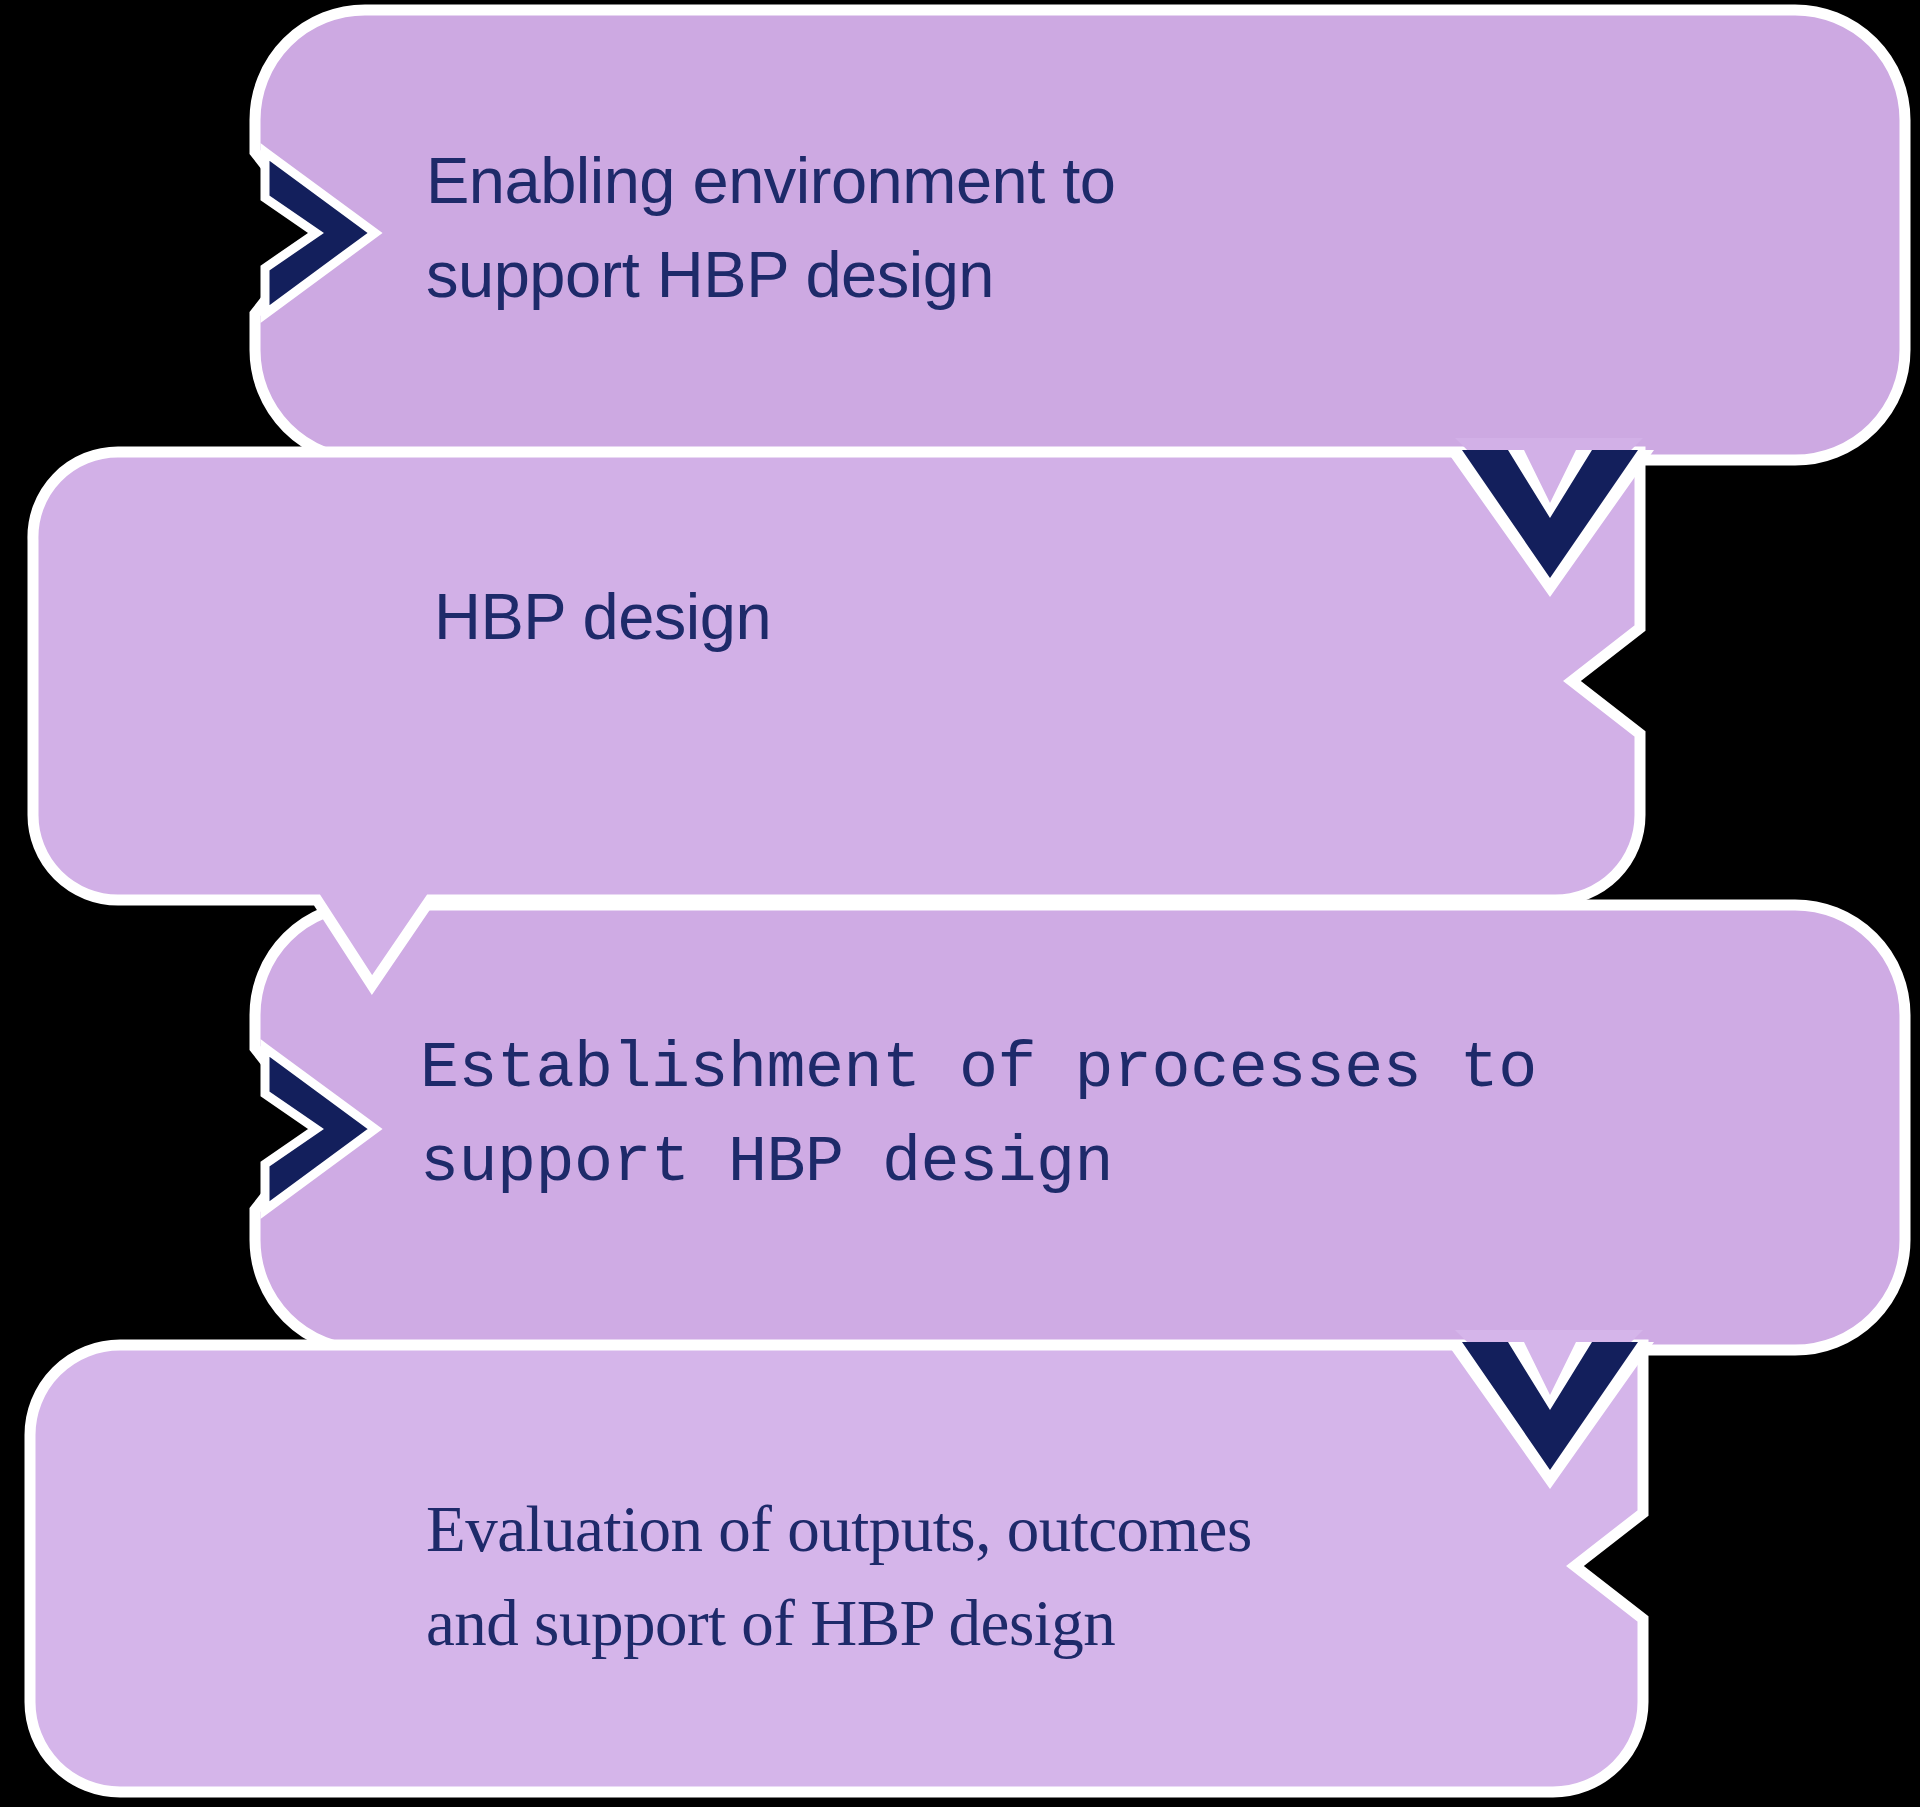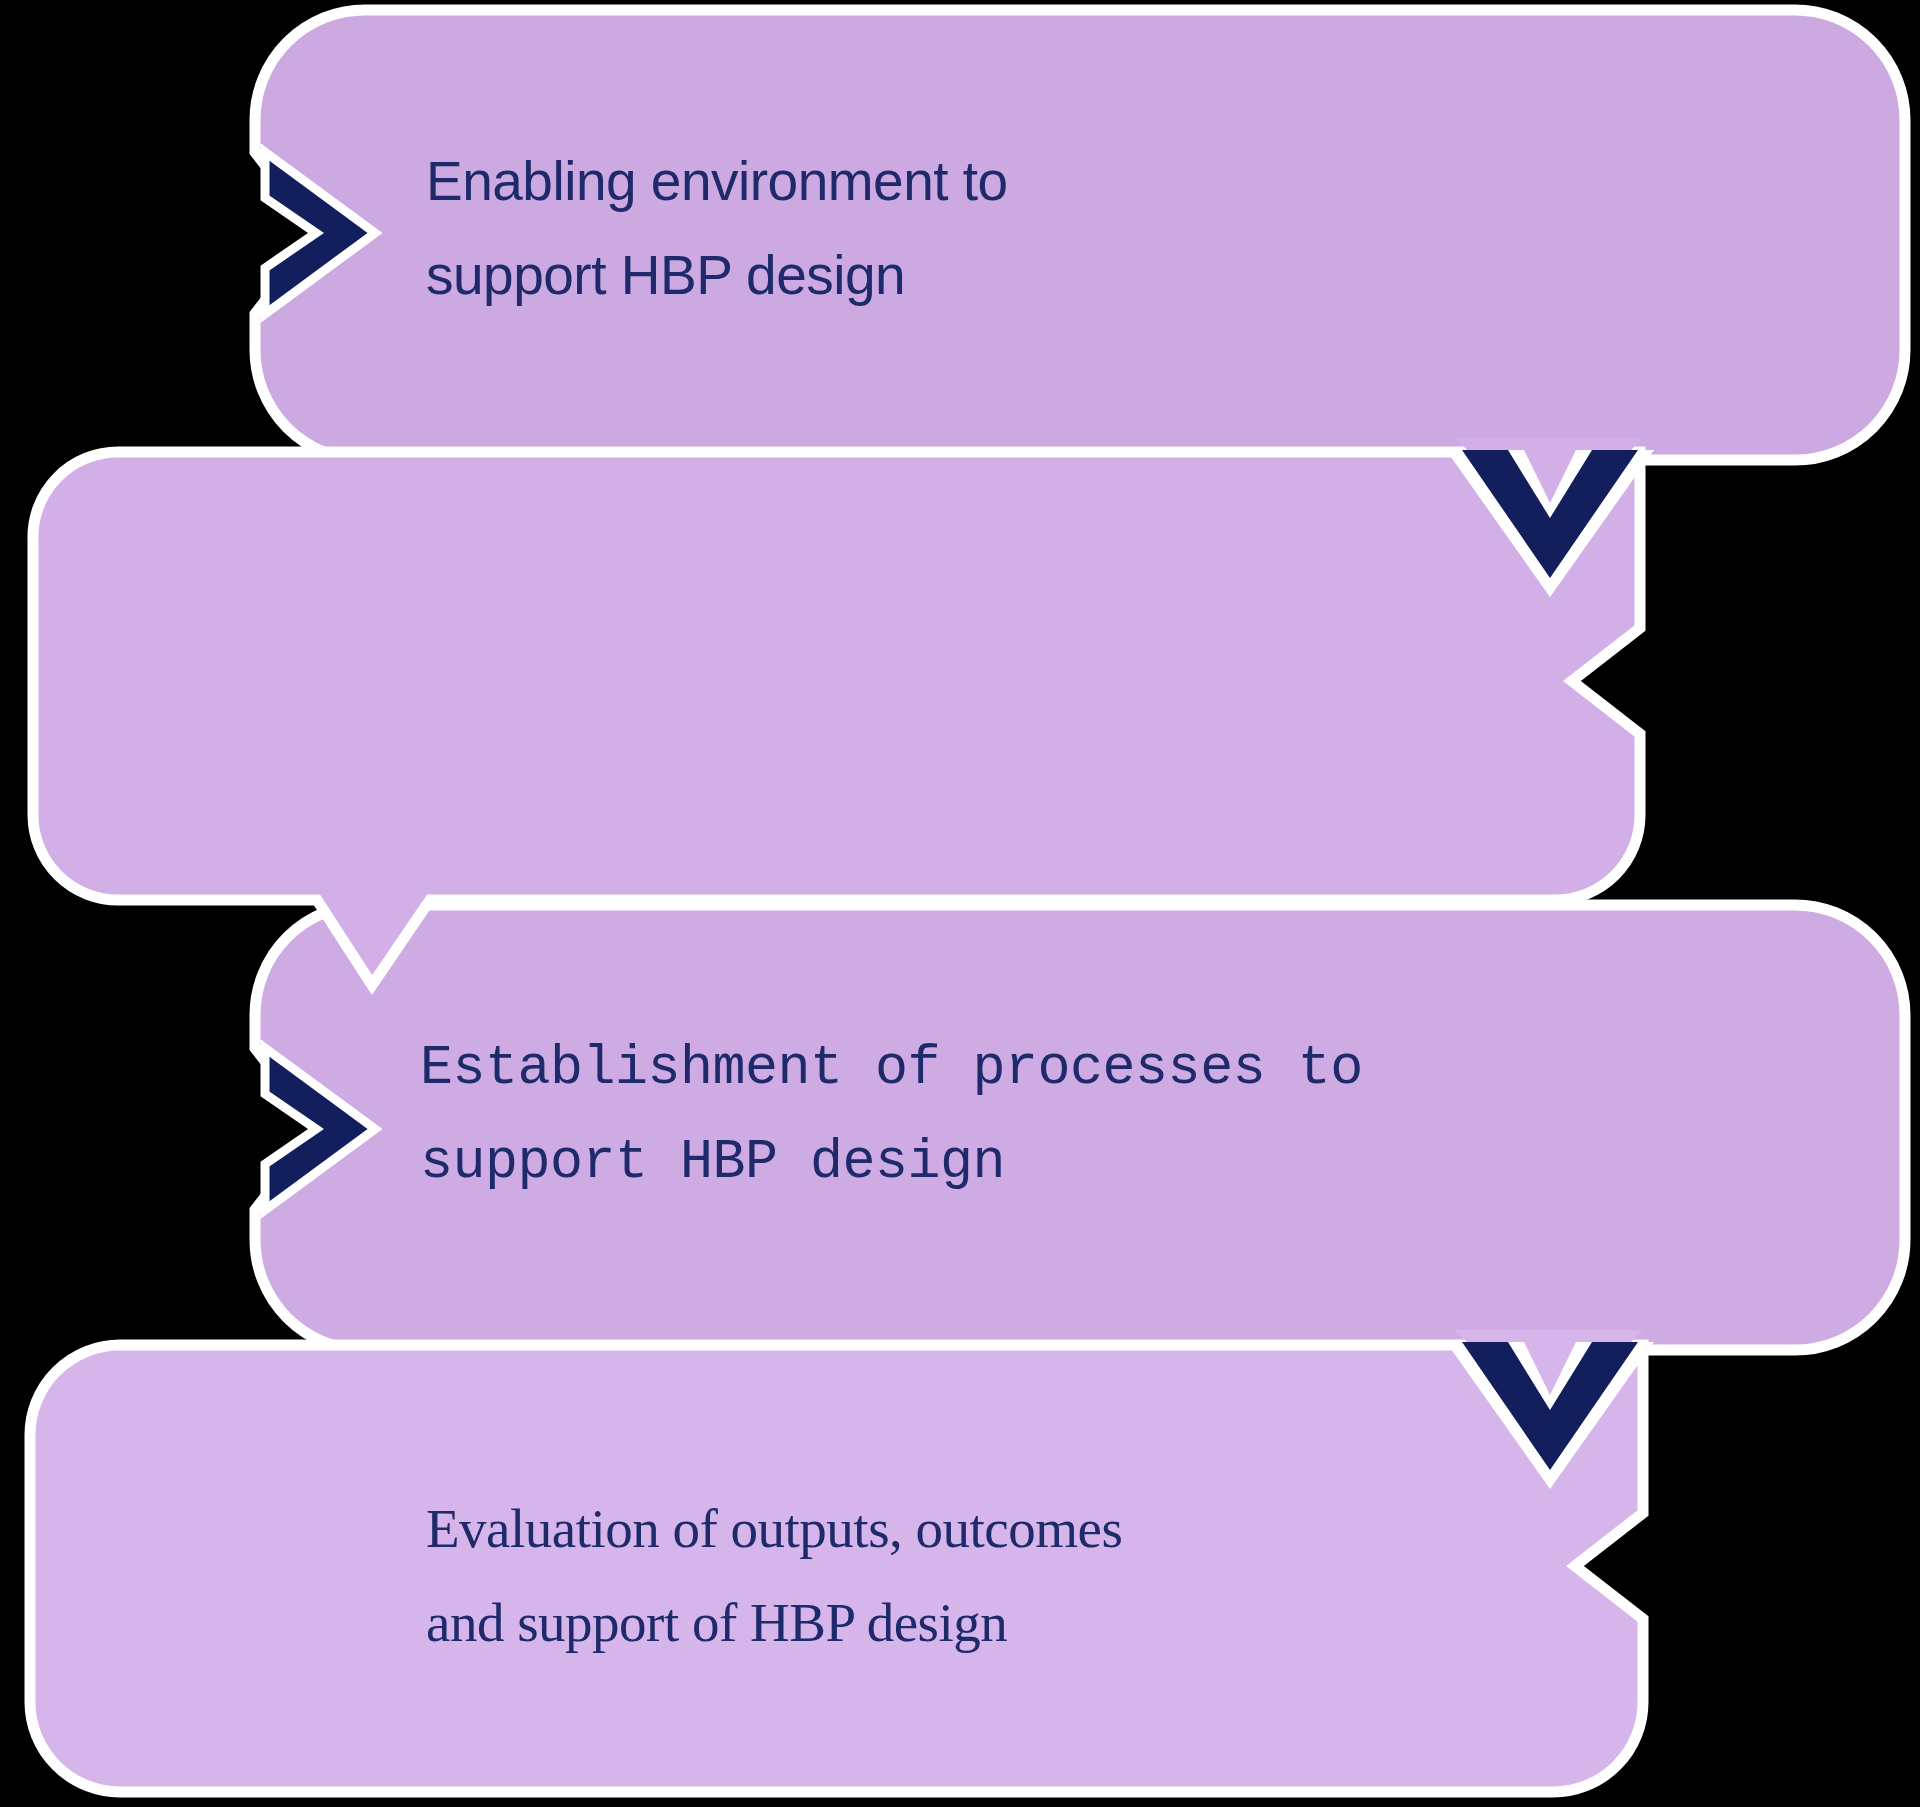--- a/index.html
+++ b/index.html
@@ -29,21 +29,21 @@
     stroke: #ffffff;
     stroke-width: 9;
     stroke-linejoin: miter;
   }
   .flat {
     stroke: none;
   }
   .label {
     position: absolute;
     color: #1e2a6a;
-    font-size: 55px;
+    font-size: 65px;
     line-height: 94px;
     letter-spacing: -0.5px;
     font-weight: 400;
     white-space: nowrap;
   }
 </style>
 </head>
 <body>
 
 <div id="canvas">
@@ -78,20 +78,21 @@
     <path class="flat" d="M1446,1342 L1550,1489 L1654,1342 L1576,1342 L1550,1395 L1524,1342 Z" fill="#ffffff"></path>
     <path class="flat" d="M1462,1342 L1550,1470 L1638,1342 L1592,1342 L1550,1410 L1508,1342 Z" fill="#131f5c"></path>
   </svg>
 
   <div class="label" style="left:426px; top:134px;">
     <div>Enabling environment to</div>
     <div>support HBP design</div>
   </div>
 
   <div class="label" style="left:434px; top:570px;">
+    <div>HBP design</div>
   </div>
 
   <div class="label" style="left:420px; top:1022px;font-family:Liberation Mono, monospace;">
     <div>Establishment of processes to</div>
     <div>support HBP design</div>
   </div>
 
   <div class="label" style="left:426px; top:1482px;font-family:Liberation Serif, serif;">
     <div>Evaluation of outputs, outcomes</div>
     <div>and support of HBP design</div>

